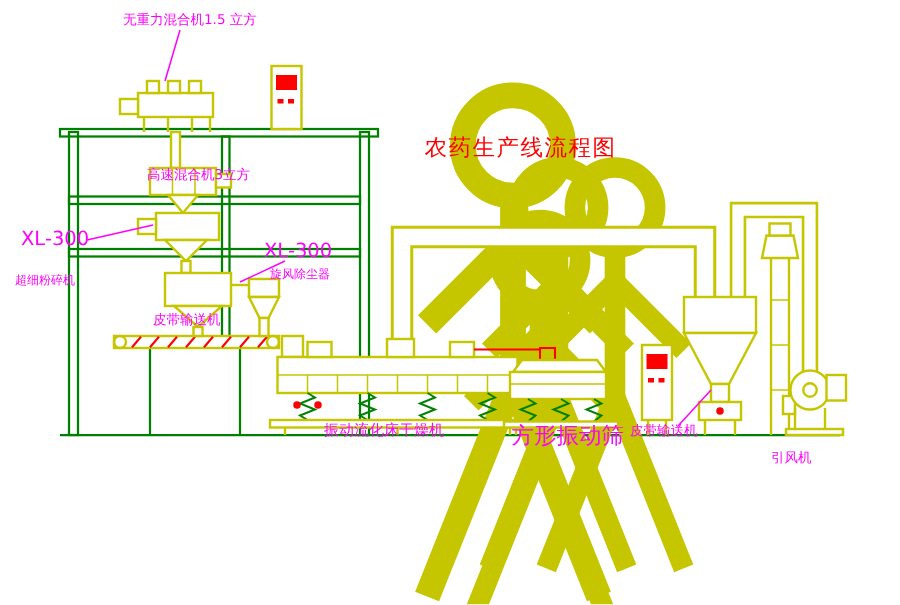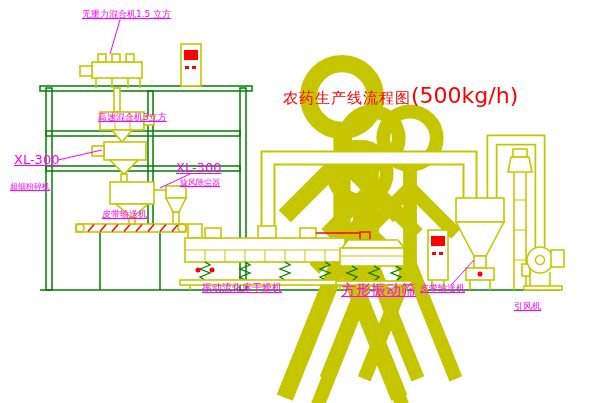--- a/index.html
+++ b/index.html
@@ -16,21 +16,21 @@
   .red {stroke:var(--accent);fill:none;stroke-width:1.4;}
   .redf{fill:var(--accent);stroke:none;}
   .mag {stroke:var(--label);fill:none;stroke-width:1;}
   .spring{stroke:var(--structure);fill:none;stroke-width:1.3;}
   .person{stroke:var(--equipment);fill:none;stroke-width:1.8;}
   .pipe-outer {stroke:var(--equipment);fill:none;stroke-width:15;stroke-linejoin:miter;}
   .pipe-inner {stroke:#fff;fill:none;stroke-width:11;stroke-linejoin:miter;}
   .pipe2-outer{stroke:var(--equipment);fill:none;stroke-width:11;stroke-linejoin:miter;}
   .pipe2-inner{stroke:#fff;fill:none;stroke-width:7.5;stroke-linejoin:miter;}
   
-  .lbl{position:absolute;color:var(--label);line-height:1.1;white-space:nowrap;text-decoration:underline;}
+  .lbl{position:absolute;color:var(--label);line-height:1.1;white-space:nowrap;}
   .title{position:absolute;color:var(--title);display:flex;align-items:baseline;white-space:nowrap;}
   .title .main{font-size:15px;letter-spacing:1px;margin-top:47px;}
   .title .cap{font-size:22px;}
 </style>
 </head>
 <body>
 
 <div class="canvas">
 
   <svg width="600" height="403" viewBox="0 0 600 403">
@@ -214,28 +214,27 @@
     <g class="mag">
       <line x1="120" y1="20" x2="110" y2="54"></line>
       <line x1="58" y1="160" x2="102" y2="150"></line>
       <line x1="190" y1="174" x2="160" y2="188"></line>
       <line x1="452" y1="284" x2="474" y2="260"></line>
     </g>
   </svg>
 
   <div class="title" style="left:283px;top:42px">
     <span class="main">农药生产线流程图</span>
-    <span class="cap">(500kg/h)</span>
   </div>
 
   <div class="lbl" style="left:82px;top:10px;font-size:9px">无重力混合机1.5 立方</div>
   <div class="lbl" style="left:98px;top:113px;font-size:9px">高速混合机3立方</div>
   <div class="lbl" style="left:14px;top:153px;font-size:13px">XL-300</div>
   <div class="lbl" style="left:10px;top:183px;font-size:8px">超细粉碎机</div>
   <div class="lbl" style="left:176px;top:161px;font-size:13px">XL-300</div>
   <div class="lbl" style="left:180px;top:179px;font-size:8px">旋风除尘器</div>
   <div class="lbl" style="left:102px;top:210px;font-size:9px">皮带输送机</div>
-  <div class="lbl" style="left:202px;top:282px;font-size:10px">振动流化床干燥机</div>
+  <div class="lbl" style="left:216px;top:282px;font-size:10px">振动流化床干燥机</div>
   <div class="lbl" style="left:341px;top:282px;font-size:15px">方形振动筛</div>
   <div class="lbl" style="left:420px;top:284px;font-size:9px">皮带输送机</div>
   <div class="lbl" style="left:514px;top:302px;font-size:9px">引风机</div>
 
 </div>
 
 </body></html>

